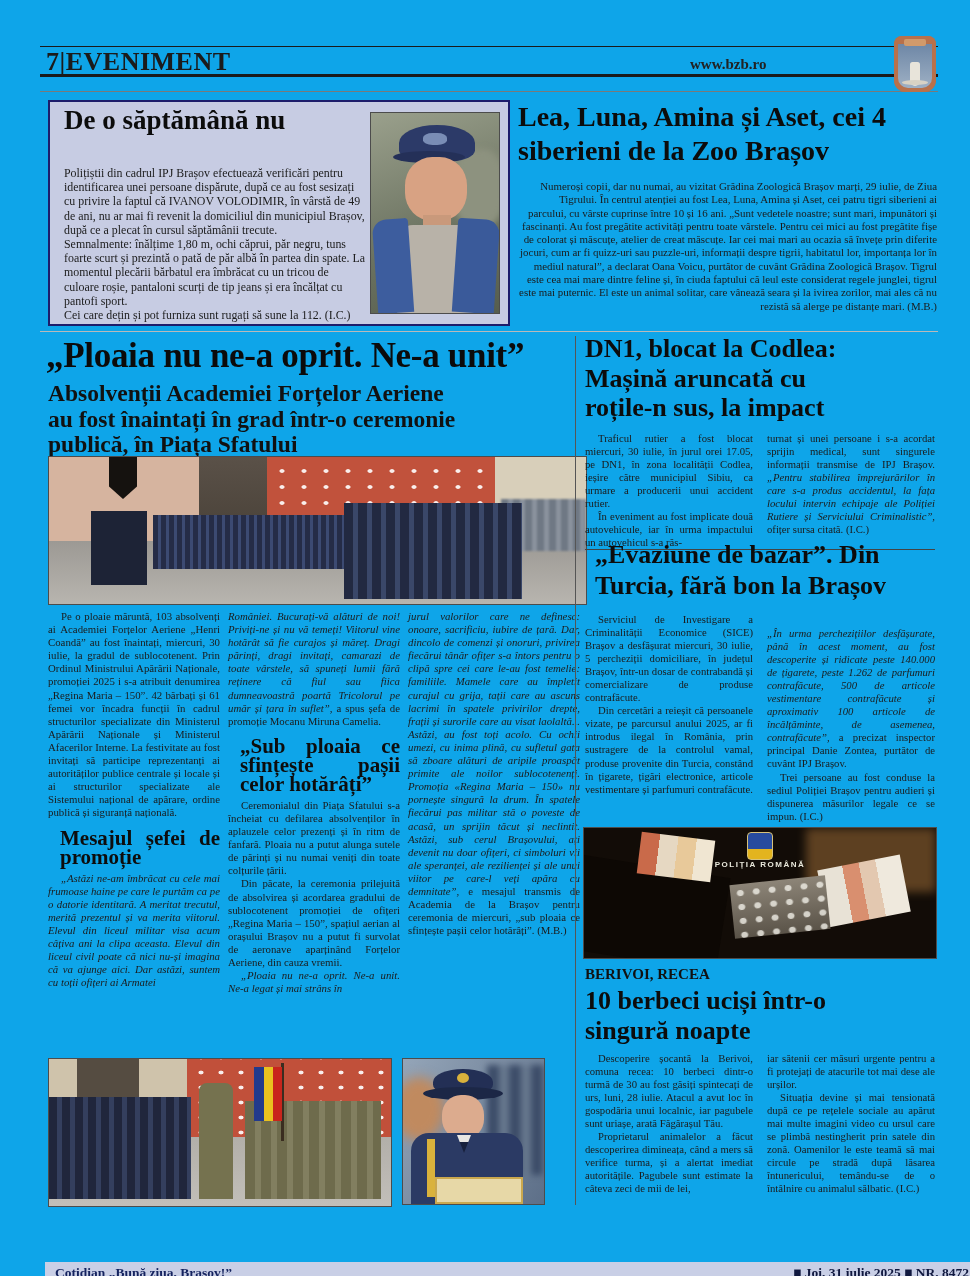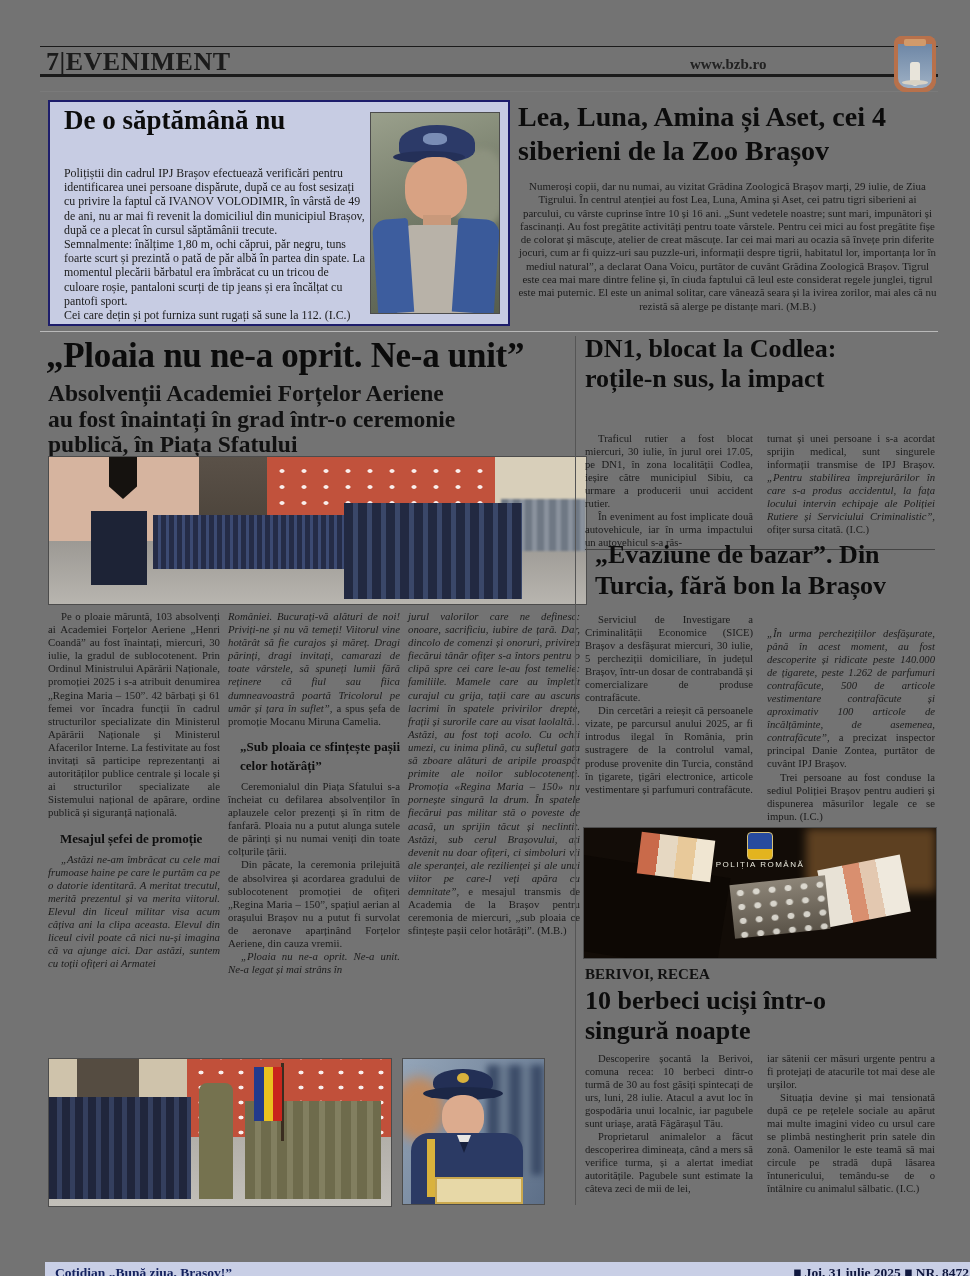--- a/index.html
+++ b/index.html
@@ -1,36 +1,36 @@
 <!DOCTYPE html>
 <html lang="ro"><head>
 <meta charset="utf-8">
 <style>
   html,body{margin:0;padding:0;background:#d9d9d9}
-  .page{position:relative;width:970px;height:1276px;background:#737373;overflow:hidden;
+  .page{position:relative;width:970px;height:1276px;background:#0ea5e9;overflow:hidden;
         font-family:"Liberation Serif",serif;color:#1b1b1b;margin:0 auto}
   .abs{position:absolute}
   .rule{position:absolute;background:#1a1a1a}
   p{margin:0}
   .t-page{font-size:26px;font-weight:bold;letter-spacing:.5px}
   .t-site{font-size:15px;font-weight:bold;color:#222}
   .bt-line{display:block;font-weight:bold;font-size:27px;line-height:29px;color:#0c0c0c}
   .zt-line{display:block;font-weight:bold;font-size:28px;line-height:34px;color:#0c0c0c}
   .h-main{font-size:35px;font-weight:bold;letter-spacing:-.3px;color:#0b0b0b}
   .h-sub-line{display:block;font-size:23.5px;font-weight:bold;line-height:25.5px;color:#111}
   .h-art-line{display:block;font-size:26px;font-weight:bold;line-height:29.5px;color:#0c0c0c}
   .h-evz-line{display:block;font-size:26px;font-weight:bold;line-height:31px;color:#0c0c0c}
   .kicker{font-size:15px;font-weight:bold;color:#111}
   .body-box{font-size:11.9px;line-height:14.2px;text-align:left}
-  .body-zoo{font-size:10.9px;line-height:13.3px;text-align:center}
+  .body-zoo{font-size:10.9px;line-height:13.3px;text-align:right}
   .colp{font-size:10.8px;line-height:13.1px;text-align:justify;hyphens:auto}
   .colp-r{font-size:10.7px;line-height:13.05px;text-align:justify;hyphens:auto}
   .ind{text-indent:13px}
   .it{font-style:italic}
-  .h4col{font-size:13px;line-height:19px;font-weight:bold;margin:9px 0 5px;padding-left:12px;color:#0d0d0d}
+  .h4col{font-size:21px;line-height:19px;font-weight:bold;margin:9px 0 5px;padding-left:12px;color:#0d0d0d}
   .photo{position:absolute;border:1px solid #4c4c4c;overflow:hidden}
   .s{position:absolute}
   .fbar{position:absolute;background:#c9cfe6}
   .ftxt{position:absolute;font-size:13.5px;font-weight:bold;color:#15235f;line-height:22px}
 </style>
 </head>
 <body>
 
 <div class="page">
 
@@ -137,20 +137,21 @@
       <div class="s" style="left:54px;top:76px;width:14px;height:18px;background:linear-gradient(#e8e6e2 40%,#17203c 40%);clip-path:polygon(0 0,100% 0,50% 100%)"></div>
       <div class="s" style="left:32px;top:118px;width:88px;height:27px;background:#e7d8a7;border:2px solid #caa84e;box-sizing:border-box"></div>
     </div>
   </section>
 
   <div class="rule" style="left:575px;top:336px;width:1px;height:869px;background:#555"></div>
 
   <section>
     <h2 class="abs" style="left:585px;top:334px;width:350px;margin:0">
       <span class="h-art-line">DN1, blocat la Codlea:</span>
+      <span class="h-art-line">Mașină aruncată cu</span>
       <span class="h-art-line">roțile-n sus, la impact</span>
     </h2>
     <div class="abs colp-r" style="left:585px;top:432px;width:168px">
       <p class="ind">Traficul rutier a fost blocat miercuri, 30 iulie, în jurul orei 17.05, pe DN1, în zona localității Codlea, ieșire către municipiul Sibiu, ca urmare a producerii unui accident rutier.</p>
       <p class="ind">În eveniment au fost implicate două autovehicule, iar în urma impactului un autovehicul s-a răs-</p>
     </div>
     <div class="abs colp-r" style="left:767px;top:432px;width:168px">
       <p><span>turnat și unei persoane i s-a acordat sprijin medical, sunt singurele informații transmise de IPJ Brașov. </span><span class="it">„Pentru stabilirea împrejurărilor în care s-a produs accidentul, la fața locului intervin echipaje ale Poliției Rutiere și Serviciului Criminalistic”, </span><span>ofițer sursa citată. (I.C.)</span></p>
     </div>
   </section>
@@ -170,21 +171,21 @@
       <p><span class="it">„În urma perchezițiilor desfășurate, până în acest moment, au fost descoperite și ridicate peste 140.000 de țigarete, peste 1.262 de parfumuri contrafăcute, 500 de articole vestimentare contrafăcute și aproximativ 100 articole de încălțăminte, de asemenea, contrafăcute”, </span><span>a precizat inspector principal Danie Zontea, purtător de cuvânt IPJ Brașov.</span></p>
       <p class="ind">Trei persoane au fost conduse la sediul Poliției Brașov pentru audieri și dispunerea măsurilor legale ce se impun. (I.C.)</p>
     </div>
     <div class="photo" style="left:583px;top:827px;width:352px;height:130px;background:#120c07">
       <div class="s" style="right:0;top:0;width:130px;height:64px;background:#6b4a26;filter:blur(5px);opacity:.85"></div>
       <div class="s" style="left:-10px;top:38px;width:150px;height:95px;background:#0d0804;transform:rotate(9deg)"></div>
       <div class="s" style="left:55px;top:8px;width:74px;height:42px;transform:rotate(7deg);background:linear-gradient(90deg,#c96a4a 0 25%,#e6d8c2 25% 50%,#e8c99a 50% 75%,#f0e6d2 75%)"></div>
       <div class="s" style="left:238px;top:34px;width:84px;height:58px;transform:rotate(-11deg);background:linear-gradient(90deg,#e8e2d6 0 30%,#d98f6f 30% 50%,#e3c8b0 50% 70%,#efe9dd 70%)"></div>
       <div class="s" style="left:148px;top:52px;width:96px;height:54px;transform:rotate(-6deg);background:radial-gradient(rgba(240,238,230,.8) 3px,transparent 4px) 2px 2px/16px 14px repeat,linear-gradient(#8d8578,#5a5348)"></div>
       <div class="s" style="left:163px;top:4px;width:24px;height:26px;border-radius:4px;background:linear-gradient(#274b9e 0 62%,#e3b41e 62%);border:1px solid #d7c27a"></div>
-      <div class="s" style="left:96px;top:32px;width:160px;text-align:center;color:rgba(255,255,242,.9);font-size:8px;font-weight:normal;letter-spacing:1.5px;font-family:'Liberation Sans',sans-serif">POLIȚIA ROMÂNĂ</div>
+      <div class="s" style="left:96px;top:32px;width:160px;text-align:center;color:rgba(255,255,242,.9);font-size:8px;font-weight:bold;letter-spacing:1.5px;font-family:'Liberation Sans',sans-serif">POLIȚIA ROMÂNĂ</div>
     </div>
   </section>
 
   <section>
     <div class="abs kicker" style="left:585px;top:966px">BERIVOI, RECEA</div>
     <h2 class="abs" style="left:585px;top:986px;width:350px;margin:0">
       <span class="h-art-line">10 berbeci uciși într-o</span>
       <span class="h-art-line">singură noapte</span>
     </h2>
     <div class="abs colp-r" style="left:585px;top:1052px;width:168px">

